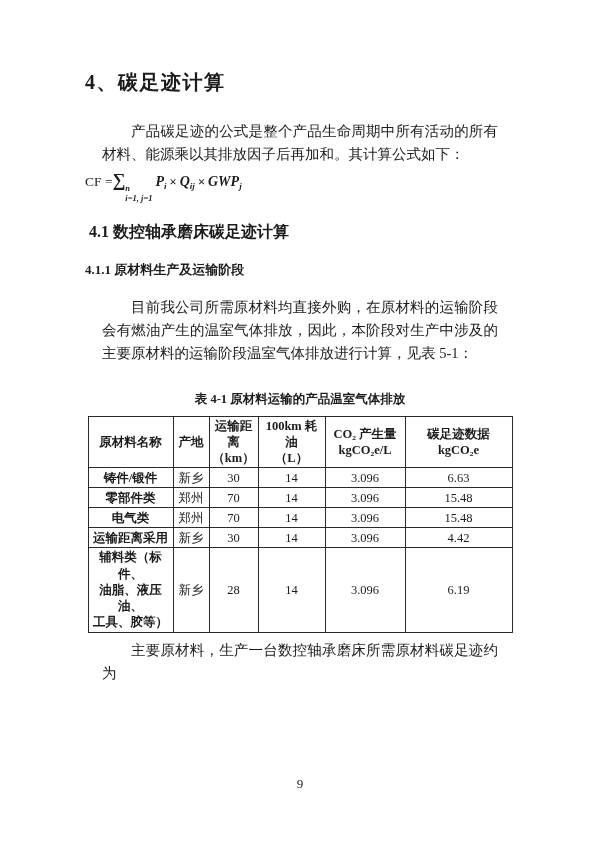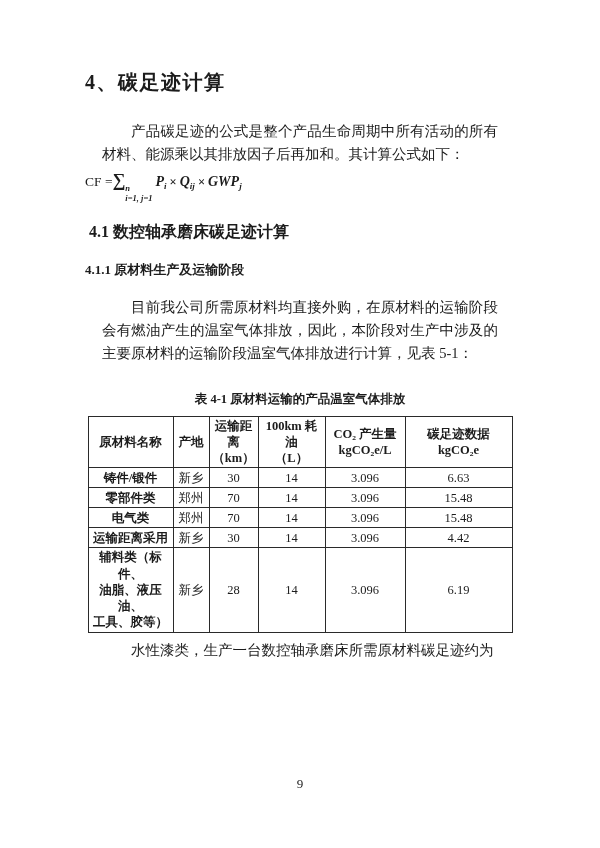--- a/index.html
+++ b/index.html
@@ -168,18 +168,18 @@
 工具、胶等）</td>
           <td>新乡</td>
           <td>28</td>
           <td>14</td>
           <td>3.096</td>
           <td>6.19</td>
         </tr>
       </tbody>
     </table>
 
-    <p class="body p5">水性漆类，生产一台数控轴承磨床所需原材料碳足迹约为</p>
+    <p class="body p5">主要原材料，生产一台数控轴承磨床所需原材料碳足迹约为</p>
 
   </div>
 
   <div class="pageno">9</div>
 </div>
 
 </body></html>

